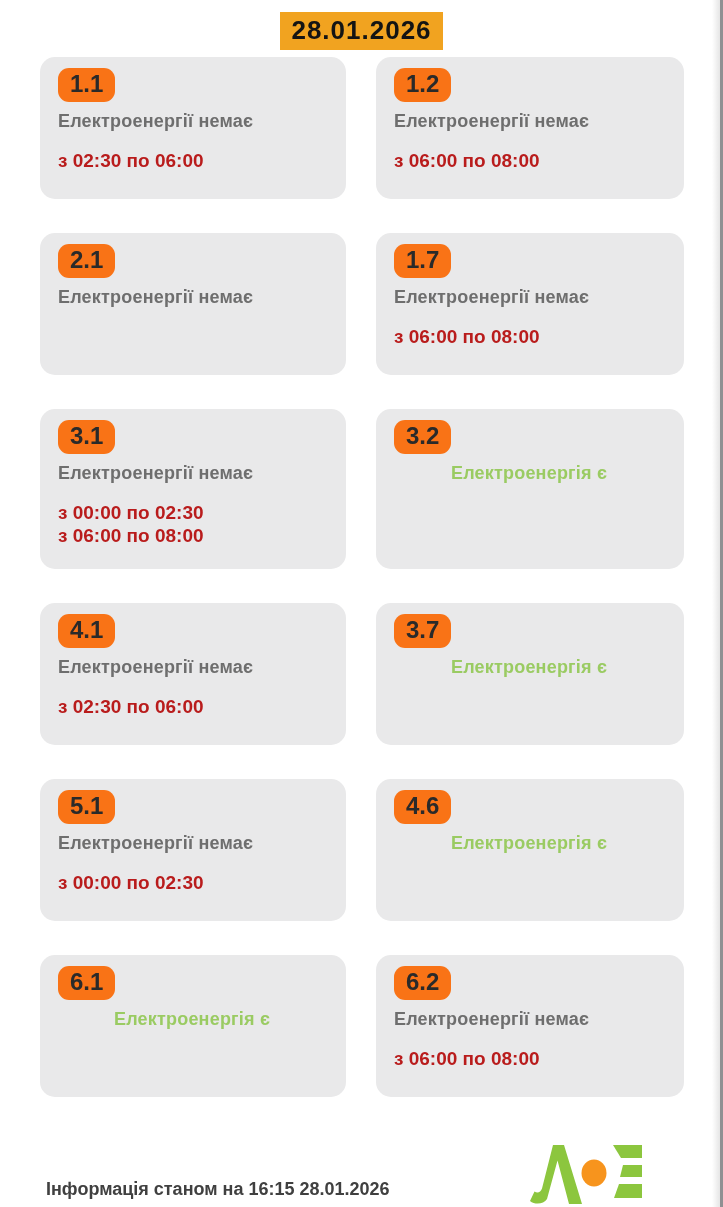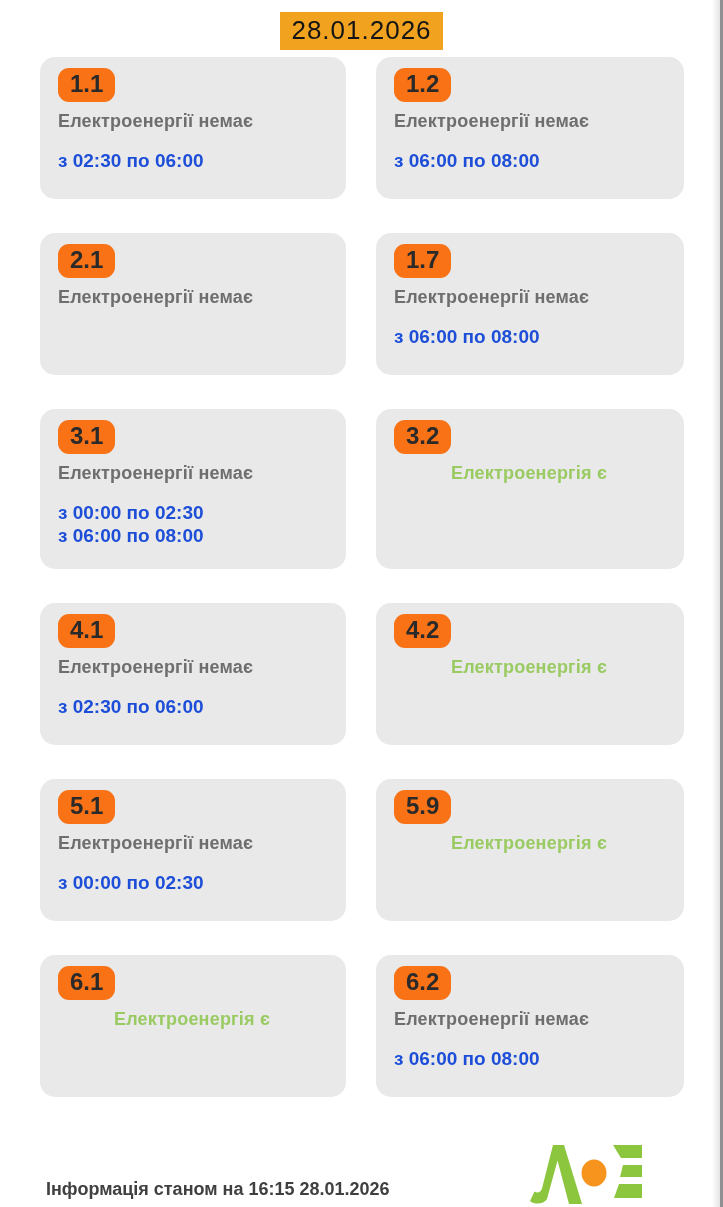--- a/index.html
+++ b/index.html
@@ -24,21 +24,21 @@
   .edge-line {
     position: absolute; top: 0; right: 0; width: 3px; height: 100%;
     background: #8f9092; z-index: 6;
   }
   .date-wrap { text-align: center; padding-top: 12px; height: 45px; }
   .date-badge {
     display: inline-block;
     background: #F1A320;
     color: #141414;
     font-size: 26px;
-    font-weight: normal;
+    font-weight: bold;
     letter-spacing: 1px;
     padding: 3px 11px 4px 11px;
   }
   .grid {
     margin: 12px 39px 0 40px;
     display: grid;
     grid-template-columns: 306px 308px;
     column-gap: 30px;
     row-gap: 34px;
   }
@@ -62,21 +62,21 @@
     font-size: 18px;
     font-weight: bold;
     color: #6E6E6E;
     letter-spacing: 0.2px;
   }
   .status.green { color: #9ACB62; text-align: center; }
   .times {
     margin-top: 17px;
     font-size: 19px;
     font-weight: bold;
-    color: #1d4ed8;
+    color: #b91c1c;
     line-height: 1.22;
   }
   .footer { position: absolute; left: 0; bottom: 0; width: 100%; height: 95px; }
   .footer-info {
     position: absolute;
     left: 46px;
     bottom: 7px;
     font-size: 18px;
     font-weight: bold;
     color: #404040;
@@ -142,35 +142,35 @@
 
     <div class="card">
       <span class="badge">4.1</span>
       <div class="status">Електроенергії немає</div>
       <div class="times">
           <div>з 02:30 по 06:00</div>
         </div>
     </div>
 
     <div class="card">
-      <span class="badge">4.2</span>
+      <span class="badge">3.7</span>
       <div class="status green">Електроенергія є</div>
       
     </div>
 
     <div class="card">
       <span class="badge">5.1</span>
       <div class="status">Електроенергії немає</div>
       <div class="times">
           <div>з 00:00 по 02:30</div>
         </div>
     </div>
 
     <div class="card">
-      <span class="badge">5.9</span>
+      <span class="badge">4.6</span>
       <div class="status green">Електроенергія є</div>
       
     </div>
 
     <div class="card">
       <span class="badge">6.1</span>
       <div class="status green">Електроенергія є</div>
       
     </div>
 

